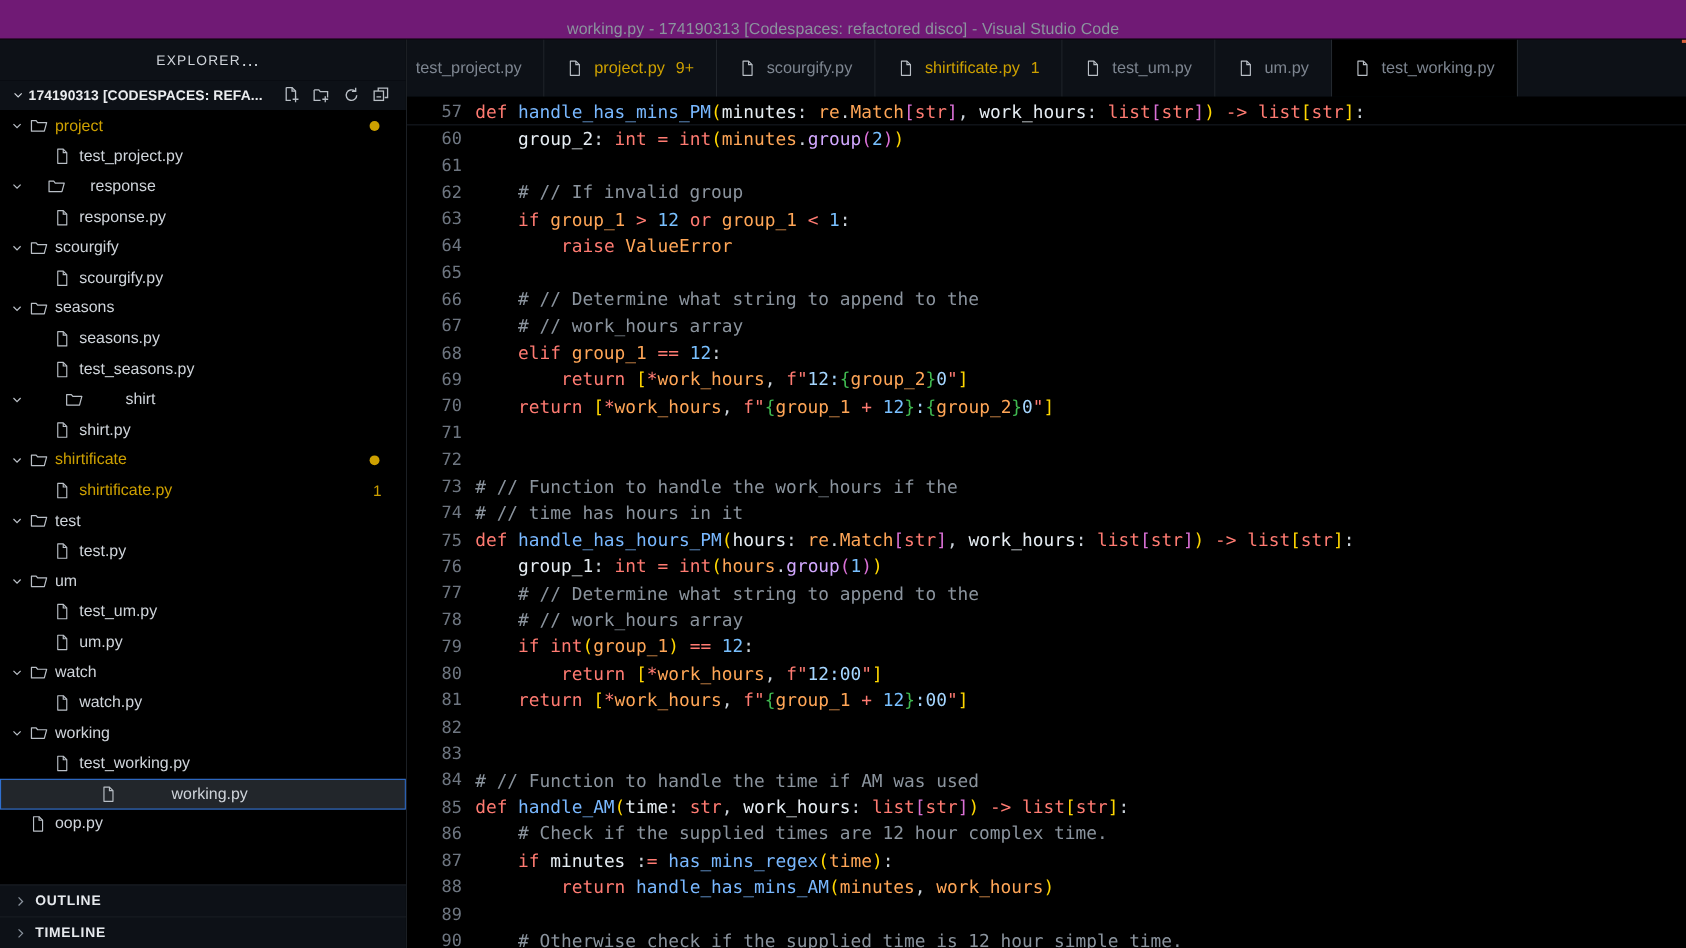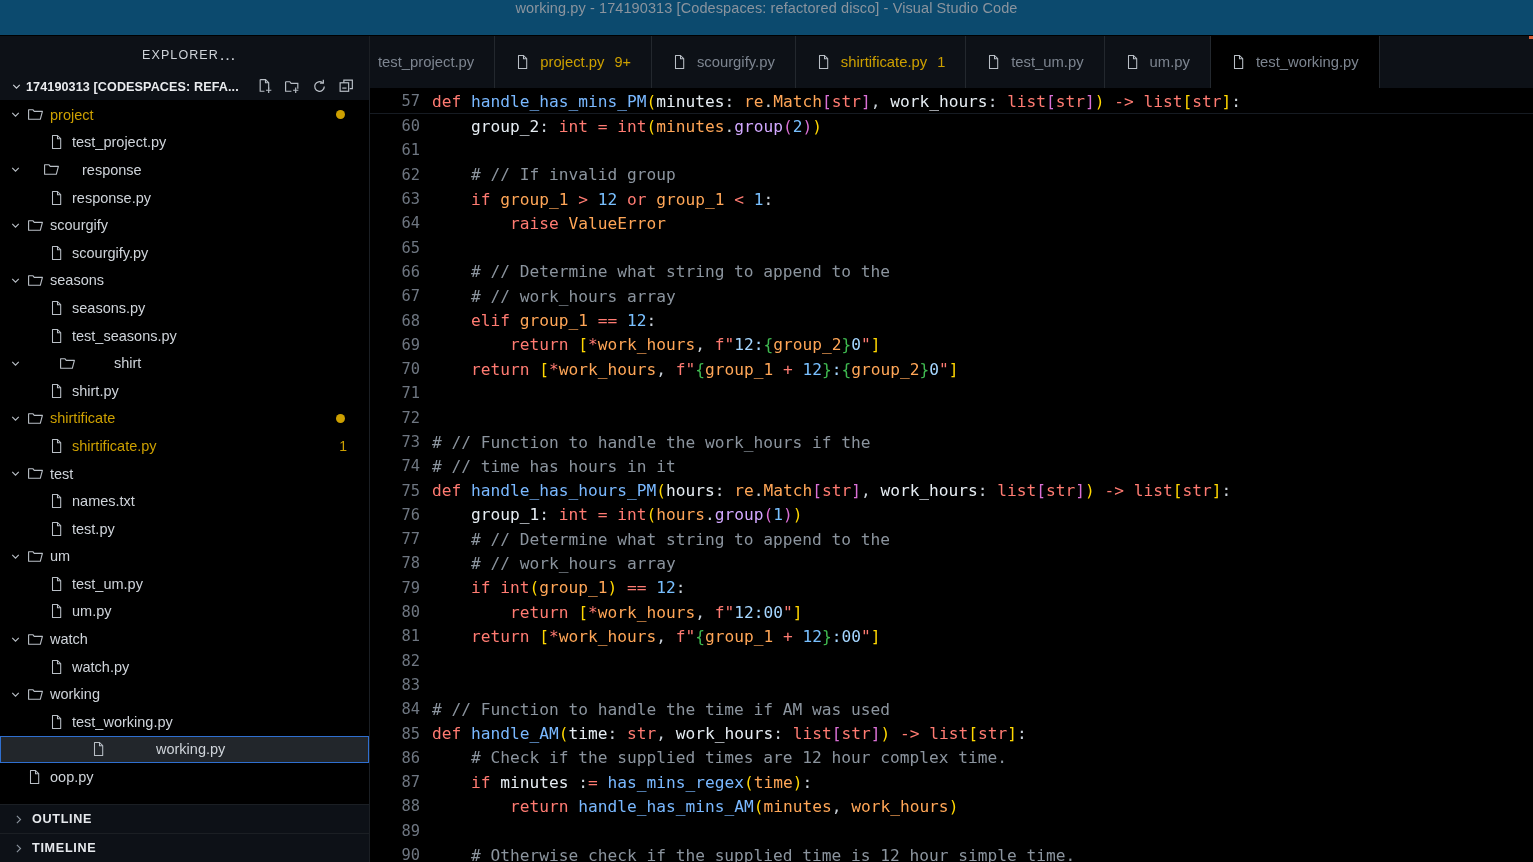--- a/index.html
+++ b/index.html
@@ -7,22 +7,22 @@
     width: 1533px; height: 862px;
     background: #000000;
     font-family: "Liberation Sans", sans-serif;
     overflow: hidden;
   }
   .app { width: 1533px; height: 862px; display: flex; flex-direction: column; background: #000; }
 
   
   .titlebar {
     height: 36px; flex: 0 0 36px;
-    background: #0c4a6e;
-    display: flex; align-items: flex-start; justify-content: center;
+    background: #701a75;
+    display: flex; align-items: flex-end; justify-content: center;
     color: #8b949e; font-size: 14.5px;
     border-bottom: 1px solid #000;
   }
   .titlebar .title { letter-spacing: .1px; white-space: nowrap; }
 
   
   .body { flex: 1 1 auto; display: flex; min-height: 0; }
 
   
   .sidebar {
@@ -361,30 +361,20 @@
               <svg width="13" height="13" viewBox="0 0 16 16">
                 <path d="M4 6l4 4 4-4" fill="none" stroke="#b9bfc6" stroke-width="1.4"></path>
               </svg>
             </span>
             <span class="ficon">
               <svg width="17" height="17" viewBox="0 0 16 16">
                 <path d="M1.5 12.5V3.5h4l1.3 1.6h7.7l-2 7.4z" fill="none" stroke="#b9bfc6" stroke-width="1.05" stroke-linejoin="round"></path>
               </svg>
             </span>
             <span class="label">test</span>
-          </div>
-          <div class="row" style="padding-left: 28px;">
-            <span class="caret"></span>
-            <span class="ficon">
-              <svg width="16" height="16" viewBox="0 0 16 16">
-                <path d="M3.5 1.5h5l3.2 3.2v9.8h-8.2z" fill="none" stroke="#b9bfc6" stroke-width="1.05" stroke-linejoin="round"></path>
-                <path d="M8.5 1.5v3.2h3.2" fill="none" stroke="#b9bfc6" stroke-width="1.05"></path>
-              </svg>
-            </span>
-            <span class="label">names.txt</span>
           </div>
           <div class="row" style="padding-left: 28px;">
             <span class="caret"></span>
             <span class="ficon">
               <svg width="16" height="16" viewBox="0 0 16 16">
                 <path d="M3.5 1.5h5l3.2 3.2v9.8h-8.2z" fill="none" stroke="#b9bfc6" stroke-width="1.05" stroke-linejoin="round"></path>
                 <path d="M8.5 1.5v3.2h3.2" fill="none" stroke="#b9bfc6" stroke-width="1.05"></path>
               </svg>
             </span>
             <span class="label">test.py</span>

